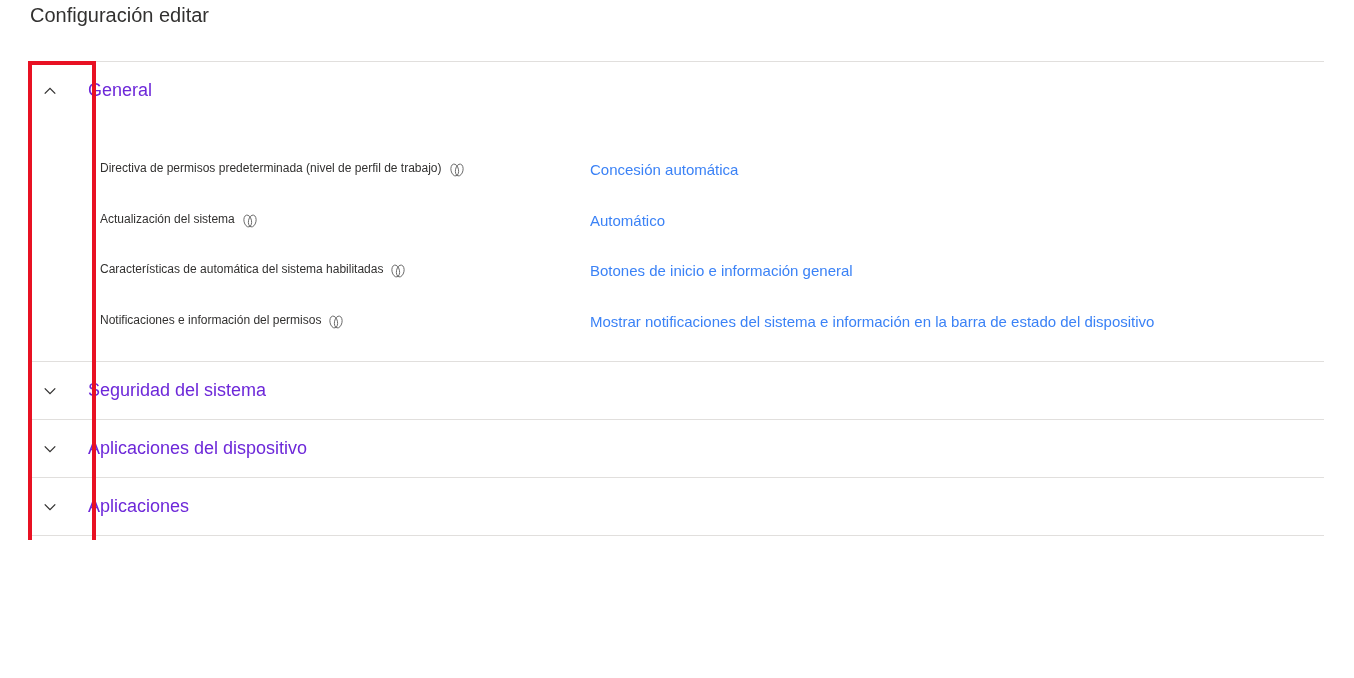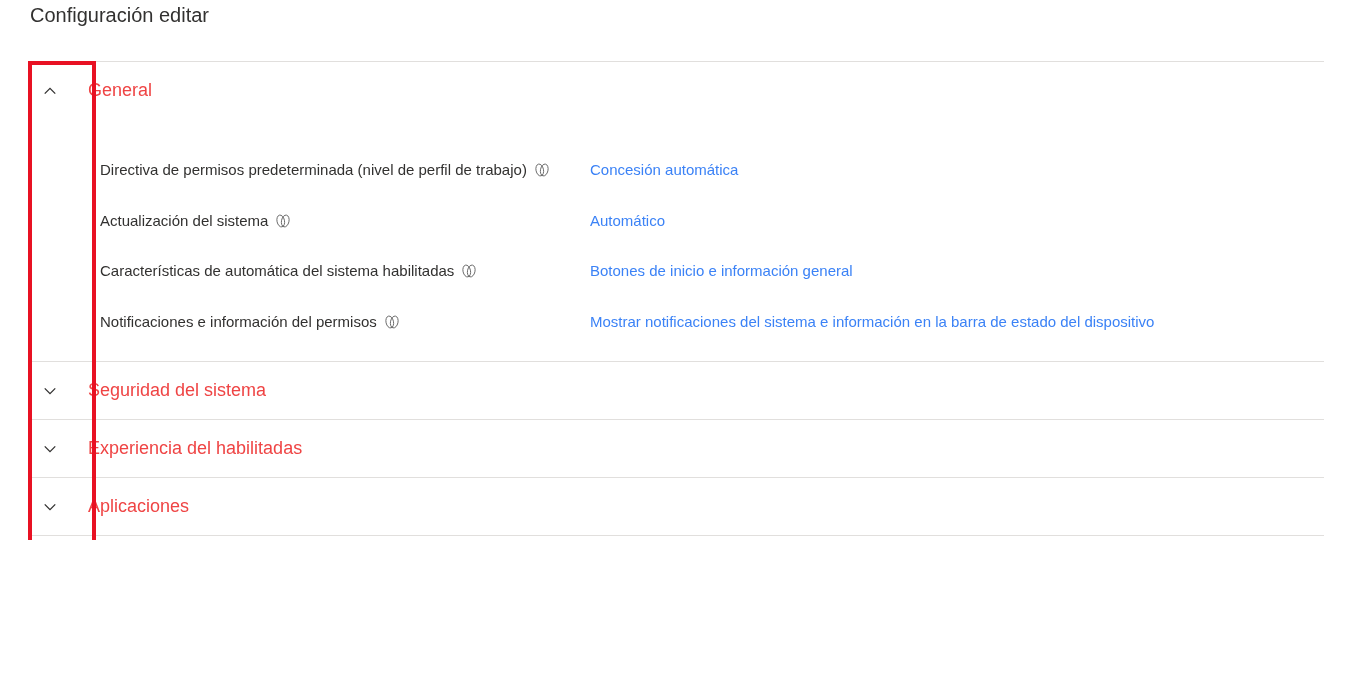--- a/index.html
+++ b/index.html
@@ -46,21 +46,21 @@
     .chevron {
       width: 14px;
       height: 14px;
       stroke: #323130;
       stroke-width: 1.5;
       fill: none;
     }
     .accordion-title {
       font-size: 18px;
       font-weight: 400;
-      color: #ef4444;
+      color: #6d28d9;
     }
     .accordion-body {
       padding: 20px 0 20px 70px;
     }
     .setting-row {
       display: flex;
       align-items: flex-start;
       margin-bottom: 28px;
       gap: 20px;
     }
@@ -68,21 +68,21 @@
       margin-bottom: 8px;
     }
     .setting-label-wrap {
       width: 470px;
       display: flex;
       align-items: flex-start;
       gap: 6px;
       flex-shrink: 0;
     }
     .setting-label {
-      font-size: 15px;
+      font-size: 12px;
       line-height: 1.5;
       color: #323130;
     }
     .setting-value {
       font-size: 15px;
       line-height: 1.5;
       color: #3b82f6;
       flex: 1;
     }
     .copilot-icon {
@@ -198,21 +198,21 @@
         </div>
       </div>
 
       <div class="accordion-section">
         <div class="accordion-header">
           <div class="chevron-container">
             <svg class="chevron" viewBox="0 0 16 16">
                 <path d="M2 5 L8 11 L14 5"></path>
               </svg>
           </div>
-          <span class="accordion-title">Experiencia del habilitadas</span>
+          <span class="accordion-title">Aplicaciones del dispositivo</span>
         </div>
       </div>
 
       <div class="accordion-section">
         <div class="accordion-header">
           <div class="chevron-container">
             <svg class="chevron" viewBox="0 0 16 16">
                 <path d="M2 5 L8 11 L14 5"></path>
               </svg>
           </div>

